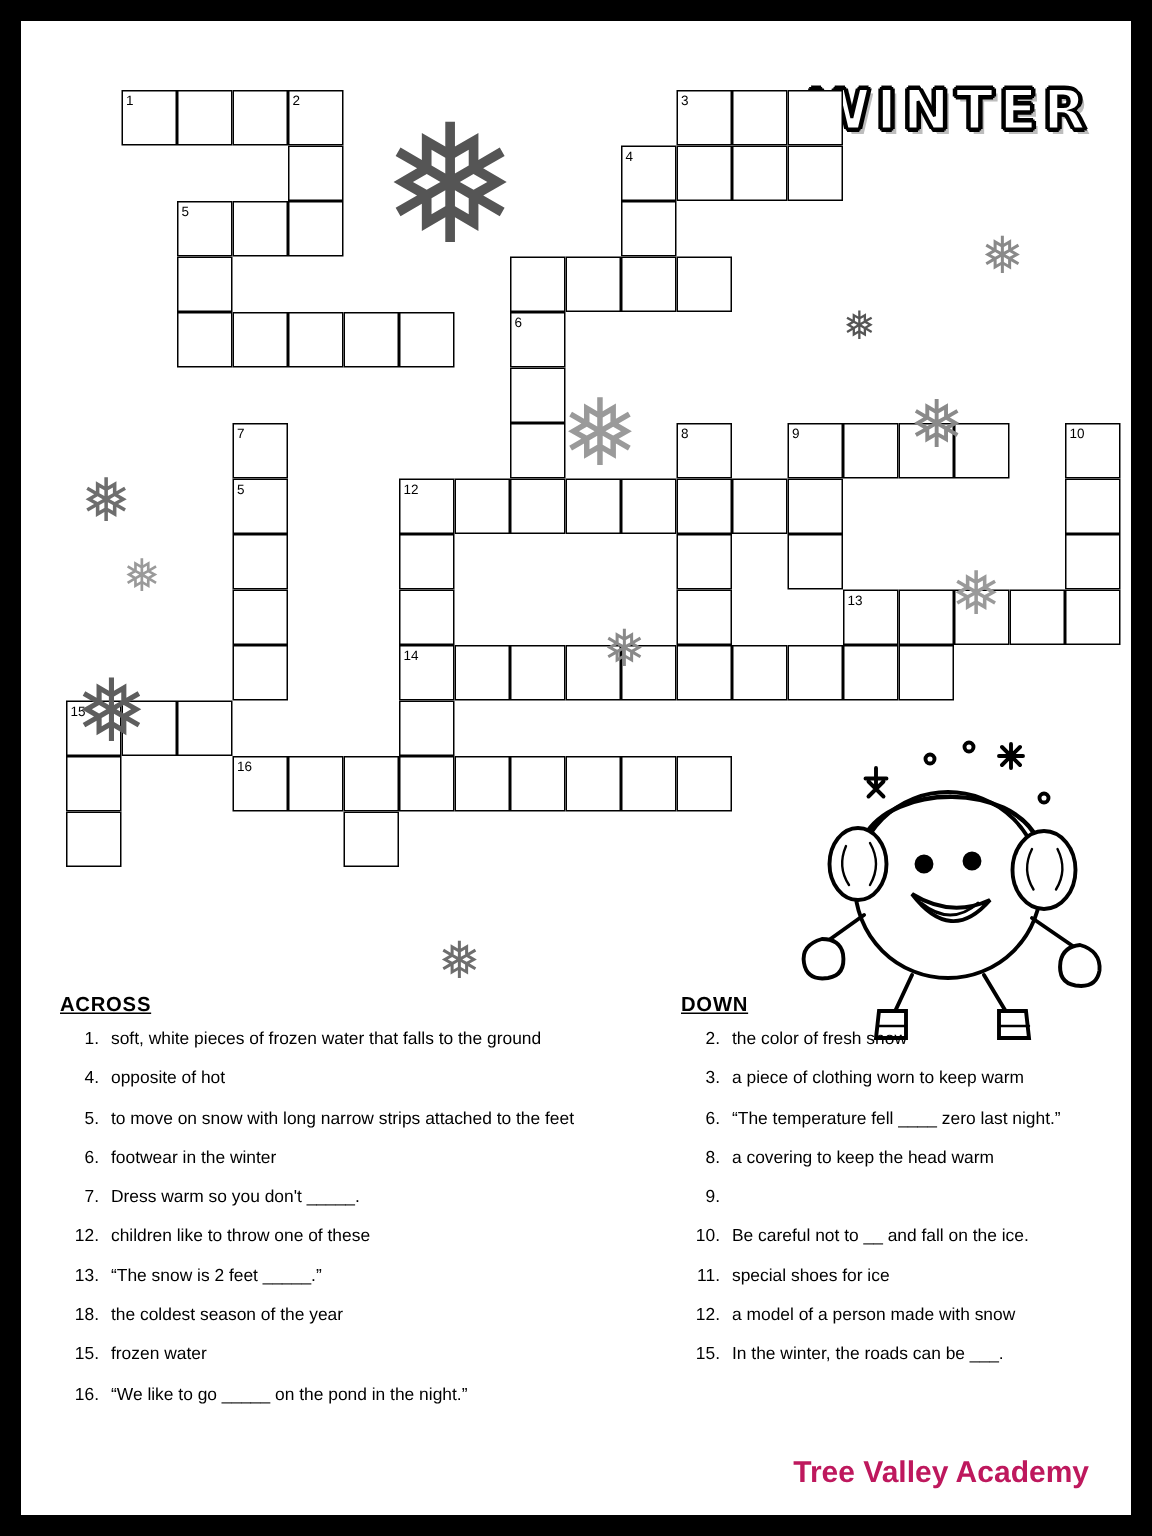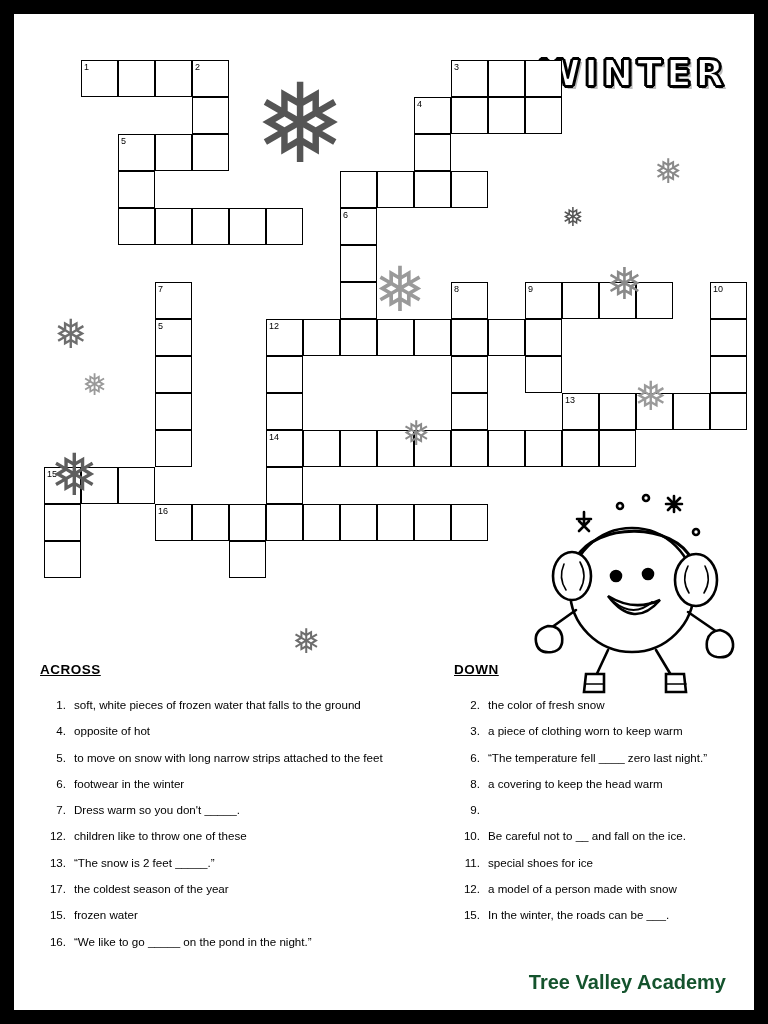--- a/index.html
+++ b/index.html
@@ -24,26 +24,26 @@
   .cnum{position:absolute;font-size:9px;line-height:9px;color:#000;font-family:"Liberation Sans",sans-serif;}
 
   
   .flake{position:absolute;color:#7d7d7d;line-height:1;user-select:none;}
 
   
   .clues{position:absolute;top:648px;left:0;width:740px;}
   .col{position:absolute;top:0;}
   .colA{left:26px;width:350px;}
   .colD{left:440px;width:292px;}
-  .chead{font-size:13.5px;font-weight:bold;text-decoration:underline;margin-bottom:20px;letter-spacing:.5px;}
+  .chead{font-size:13.5px;font-weight:bold;text-decoration:underline;margin-bottom:8px;letter-spacing:.5px;}
   .clue{display:flex;font-size:11.6px;line-height:1.32;margin-bottom:11px;}
   .cno{width:26px;text-align:right;padding-right:8px;flex:none;}
   .ctx{flex:1;}
 
-  .brand{position:absolute;right:28px;bottom:16px;color:#14532d;font-size:20px;font-weight:bold;}
+  .brand{position:absolute;right:28px;bottom:16px;color:#be185d;font-size:20px;font-weight:bold;}
 </style>
 </head>
 <body>
 
 <div class="page">
 
   <div class="title">WINTER</div>
 
   <div id="grid">
       <div class="cell" style="left: 67px; top: 46px; width: 37px; height: 37px;"></div>
@@ -223,21 +223,21 @@
           </div>
           <div class="clue">
             <span class="cno">12.</span>
             <span class="ctx">children like to throw one of these</span>
           </div>
           <div class="clue">
             <span class="cno">13.</span>
             <span class="ctx">“The snow is 2 feet _____.”</span>
           </div>
           <div class="clue">
-            <span class="cno">17.</span>
+            <span class="cno">18.</span>
             <span class="ctx">the coldest season of the year</span>
           </div>
           <div class="clue">
             <span class="cno">15.</span>
             <span class="ctx">frozen water</span>
           </div>
           <div class="clue">
             <span class="cno">16.</span>
             <span class="ctx">“We like to go _____ on the pond in the night.”</span>
           </div>

